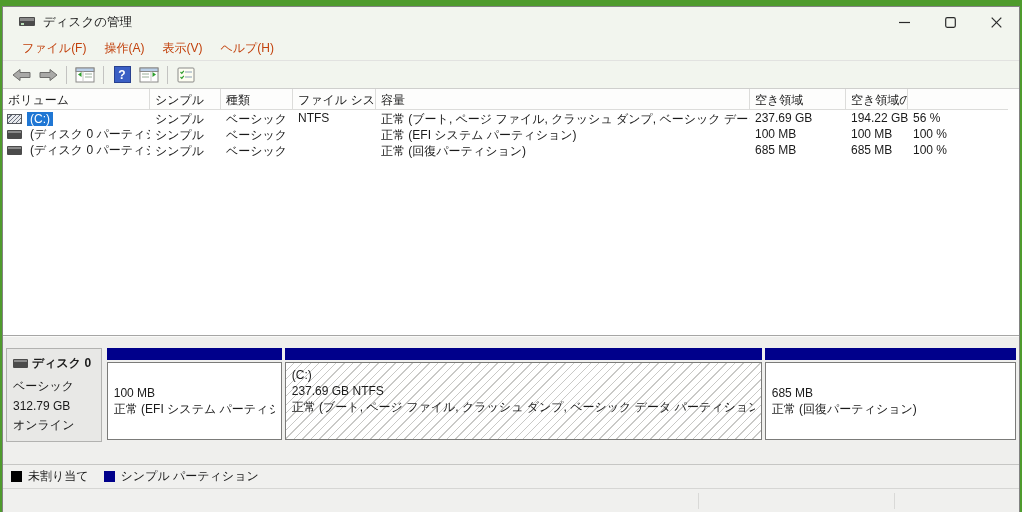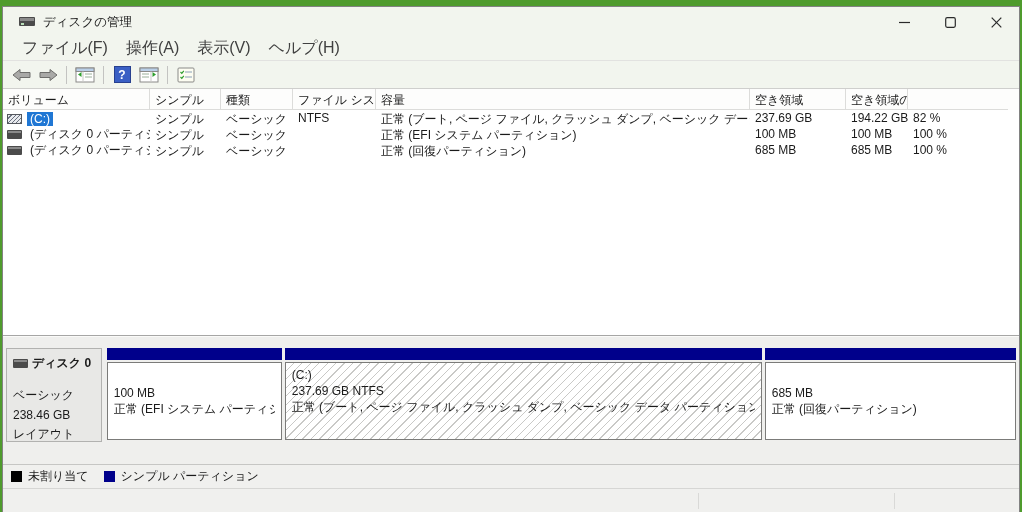--- a/index.html
+++ b/index.html
@@ -24,21 +24,21 @@
   .title-icon { width:16px; height:14px; margin:0 8px 0 16px; position:relative; }
   .title-icon .drive { position:absolute; left:0; top:2px; width:16px; height:9px; background:#4b4b4b; border-radius:1px; }
   .title-icon .drive::before { content:""; position:absolute; left:1px; top:1px; right:1px; height:3px; background:#8a8a8a; }
   .title-icon .drive::after { content:""; position:absolute; left:2px; bottom:1px; width:3px; height:2px; background:#b9e0b9; }
   .title-text { font-size:12.5px; color:#1f1f1f; }
   .win-controls { margin-left:auto; display:flex; height:100%; }
   .win-btn { width:46px; height:100%; display:flex; align-items:center; justify-content:center; }
   .win-btn svg { display:block; }
   
   .menubar { height:24px; display:flex; align-items:center; padding-left:10px; border-bottom:1px solid #e2e2e0; flex:0 0 auto; }
-  .menu-item { padding:3px 9px; font-size:16px; color:#404040; }
+  .menu-item { padding:3px 9px; font-size:12px; color:#c2410c; }
   
   .toolbar { height:28px; display:flex; align-items:center; padding-left:6px; border-bottom:1px solid #cfcfcd; flex:0 0 auto; gap:3px; }
   .tool-btn { width:24px; height:22px; display:flex; align-items:center; justify-content:center; }
   .tool-sep { width:1px; height:18px; background:#c3c3c1; margin:0 3px; }
   .help-box { width:17px; height:17px; background:#3a5fc4; border:1px solid #27408f; color:#fff; font-weight:bold; font-size:12px; display:flex; align-items:center; justify-content:center; }
   
   .list-area { background:#fff; flex:1 1 auto; display:flex; flex-direction:column; overflow:hidden; }
   .vt-header, .vt-row { display:grid; grid-template-columns:147px 71px 72px 83px 374px 96px 62px 100px 1fr; flex:0 0 auto; }
   .vt-header { height:21px; background:#fdfdfc; }
   .vt-header .hcell { border-right:1px solid #dcdcda; border-bottom:1px solid #dcdcda; padding:3px 4px 0 5px; font-size:12px; white-space:nowrap; overflow:hidden; }
@@ -48,21 +48,21 @@
   .vol-cell { display:flex; align-items:center; gap:5px; padding-left:4px !important; }
   .vol-label { padding:0 3px; }
   .vol-label.selected { background:#2077d4; color:#fff; }
   .icon-part-hatch { width:15px; height:10px; flex:0 0 auto; border:1px solid #55585e;
     background:repeating-linear-gradient(135deg,#e8eaee 0 2px,#6b7280 2px 3px); }
   .icon-disk { width:15px; height:9px; flex:0 0 auto; background:#4b4b4b; border-radius:1px; position:relative; }
   .icon-disk::before { content:""; position:absolute; left:1px; top:1px; right:1px; height:2px; background:#8a8a8a; }
   
   .graphic { height:129px; flex:0 0 auto; background:#efefed; border-top:2px groove #fafaf8; padding:11px 0 0 3px; display:flex; }
   .disk-block { width:97px; height:94px; background:#e8e8e6; border:1px solid #b2b2b0; margin-right:5px; padding:6px 4px 0 6px; }
-  .disk-name { display:flex; align-items:center; gap:4px; font-weight:bold; margin-bottom:15px; }
+  .disk-name { display:flex; align-items:center; gap:4px; font-weight:bold; margin-bottom:6px; }
   .disk-line { margin-bottom:4px; font-size:12px; white-space:nowrap; overflow:hidden; }
   .partition { display:flex; flex-direction:column; margin-right:3px; }
   .part-bar { height:12px; background:#00008b; margin-bottom:2px; flex:0 0 auto; }
   .part-box { height:78px; background:#fff; border:1px solid #7b7b79; padding:4px 6px; display:flex; flex-direction:column; justify-content:center; overflow:hidden; }
   .part-box.top-align { justify-content:flex-start; }
   .part-box.hatched { background:repeating-linear-gradient(135deg,#ffffff 0 5px,#c9c9c7 5px 6px); }
   .part-line { font-size:12px; line-height:16px; white-space:nowrap; overflow:hidden; }
   .p-efi { width:175px; } .p-c { width:477px; } .p-rec { width:255px; }
   
   .legend { height:24px; flex:0 0 auto; background:#f0f0ee; border-top:1px solid #c6c6c4; display:flex; align-items:center; padding-left:8px; gap:15px; }
@@ -174,21 +174,21 @@
       <div class="cell vol-cell">
         <span class="icon-part-hatch"></span>
         <span class="vol-label selected">(C:)</span>
       </div>
       <div class="cell">シンプル</div>
       <div class="cell">ベーシック</div>
       <div class="cell">NTFS</div>
       <div class="cell">正常 (ブート, ページ ファイル, クラッシュ ダンプ, ベーシック データ パーティション)</div>
       <div class="cell">237.69 GB</div>
       <div class="cell">194.22 GB</div>
-      <div class="cell">82 %</div>
+      <div class="cell">56 %</div>
       <div class="cell"></div>
     </div>
 
     <div class="vt-row">
       <div class="cell vol-cell">
         <span class="icon-disk"></span>
         <span class="vol-label">(ディスク 0 パーティション 1)</span>
       </div>
       <div class="cell">シンプル</div>
       <div class="cell">ベーシック</div>
@@ -216,22 +216,22 @@
     </div>
   </div>
 
   <div class="graphic">
     <div class="disk-block">
       <div class="disk-name">
         <span class="icon-disk"></span>
         <span>ディスク 0</span>
       </div>
       <div class="disk-line">ベーシック</div>
-      <div class="disk-line">238.46 GB</div>
-      <div class="disk-line">レイアウト</div>
+      <div class="disk-line">312.79 GB</div>
+      <div class="disk-line">オンライン</div>
     </div>
 
     <div class="partition p-efi">
       <div class="part-bar"></div>
       <div class="part-box">
         <div class="part-line">100 MB</div>
         <div class="part-line">正常 (EFI システム パーティション)</div>
       </div>
     </div>
 

